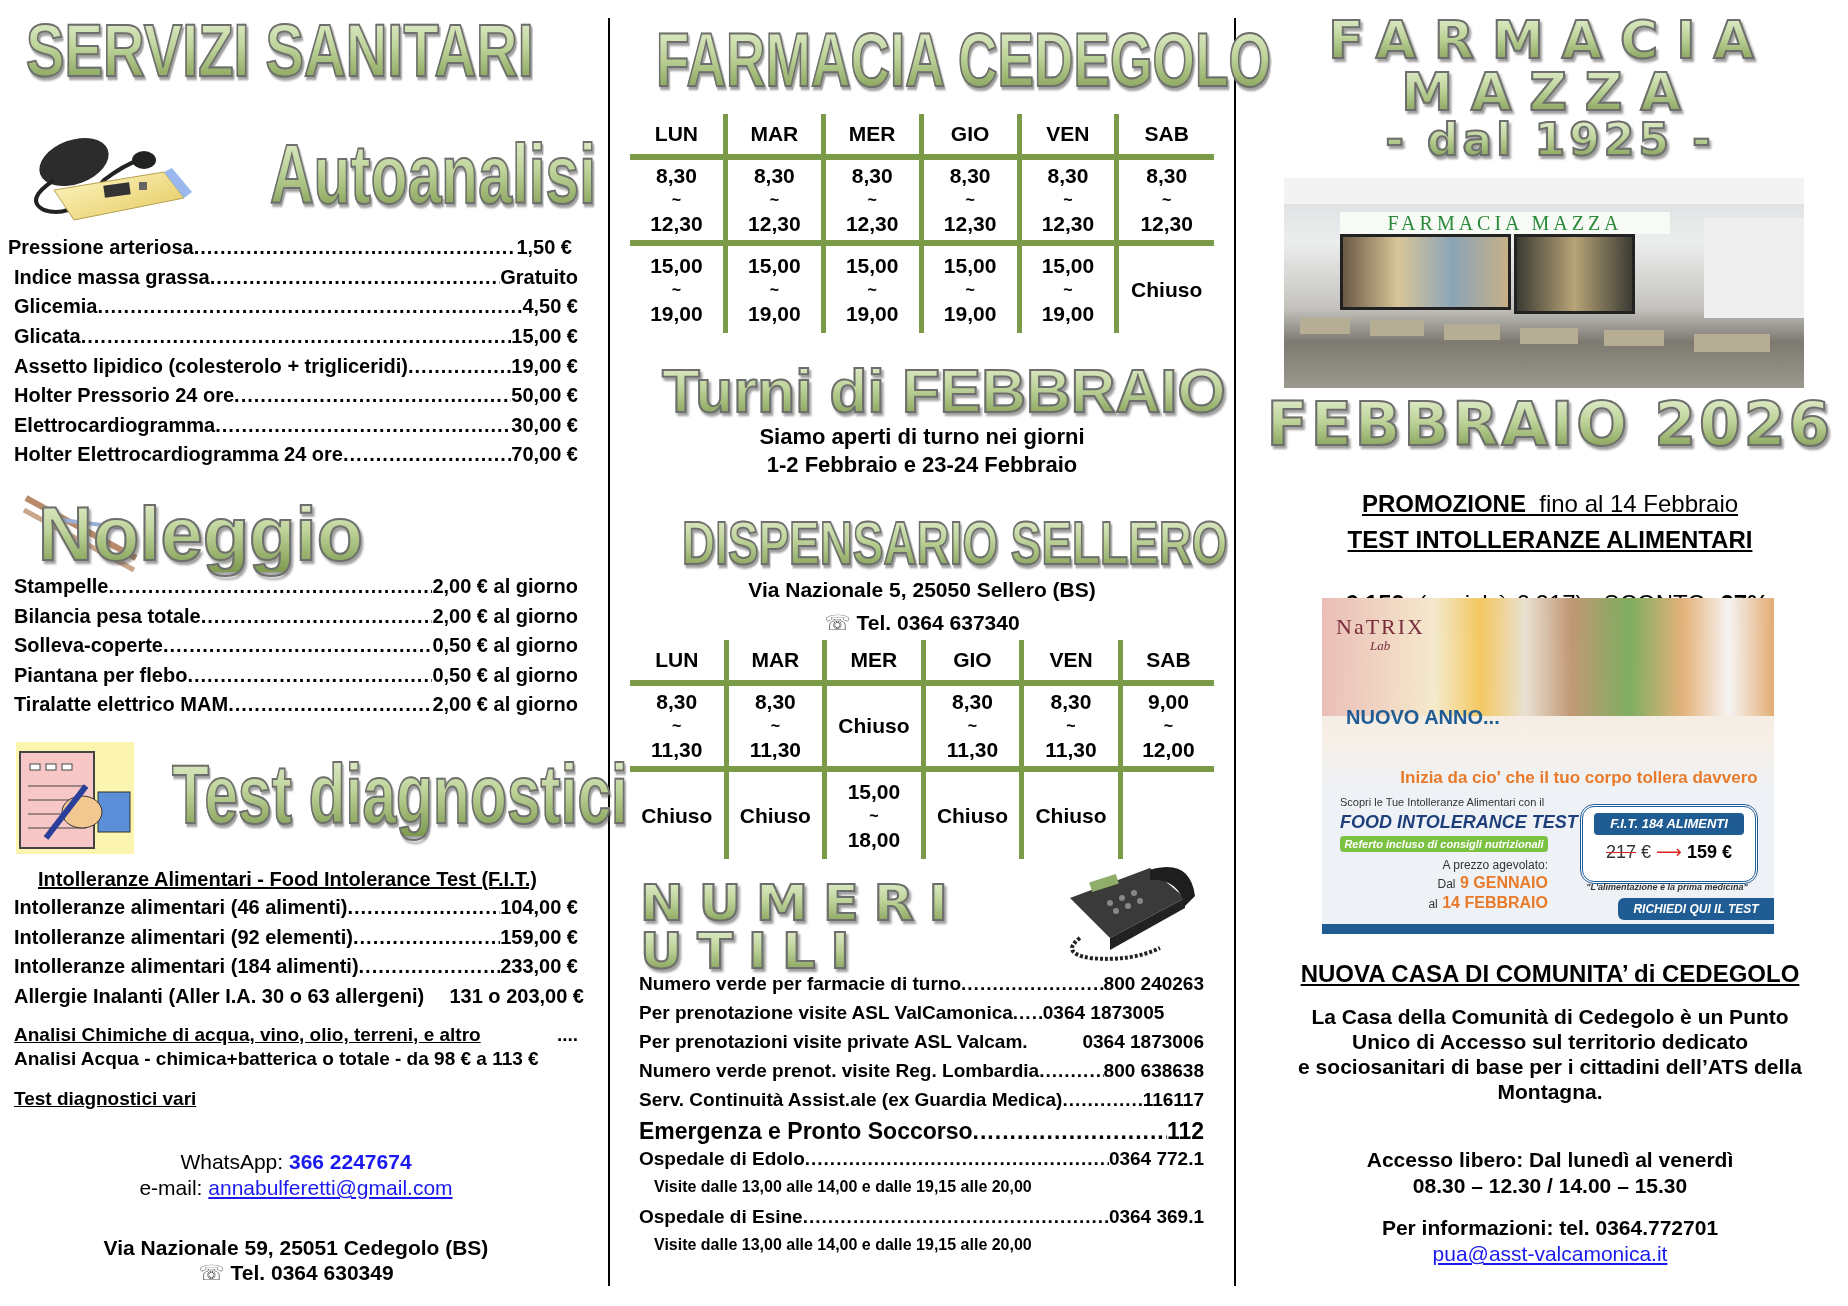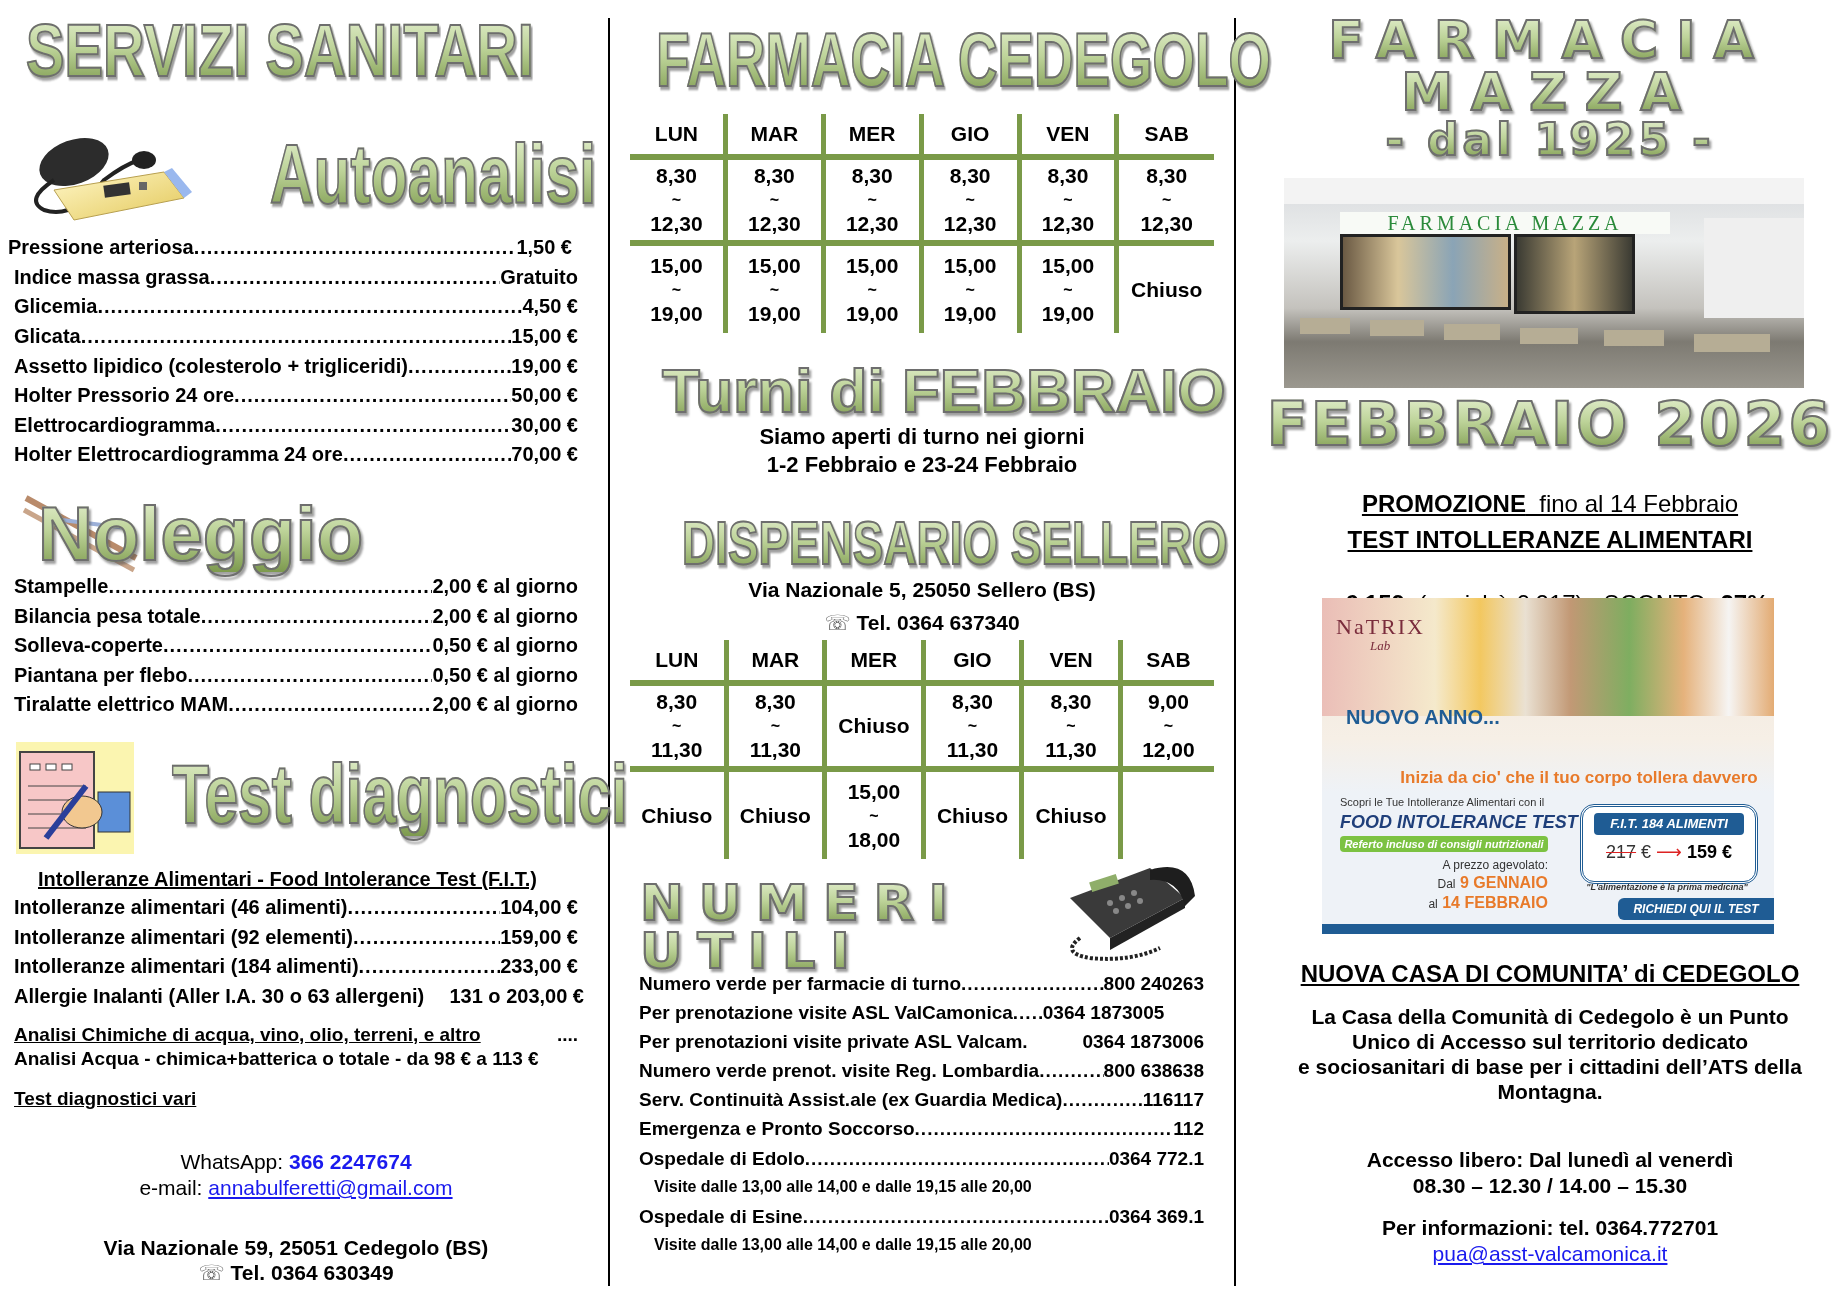--- a/index.html
+++ b/index.html
@@ -413,21 +413,21 @@
 <div class="row" style="left:639px;width:565px;top:1060px;font-size:19px;">
     <span class="lbl">Numero verde prenot. visite Reg. Lombardia </span>
     <span class="dots"></span>
     <span class="val">800 638638</span>
   </div>
 <div class="row" style="left:639px;width:565px;top:1089px;font-size:19px;">
     <span class="lbl">Serv. Continuità Assist.ale (ex Guardia Medica) </span>
     <span class="dots"></span>
     <span class="val">116117</span>
   </div>
-<div class="row" style="left:639px;width:565px;top:1118px;font-size:19px;align-items:center;">
+<div class="row" style="left:639px;width:565px;top:1118px;font-size:23px;align-items:center;">
     <span class="lbl">Emergenza e Pronto Soccorso </span>
     <span class="dots"></span>
     <span class="val">112</span>
   </div>
 <div class="row" style="left:639px;width:565px;top:1148px;font-size:19px;">
     <span class="lbl">Ospedale di Edolo </span>
     <span class="dots"></span>
     <span class="val">0364 772.1</span>
   </div>
 <div class="abs" style="left:654px;top:1178px;font-size:16px;font-weight:bold;white-space:nowrap;">Visite dalle 13,00 alle 14,00 e dalle 19,15 alle 20,00</div>

